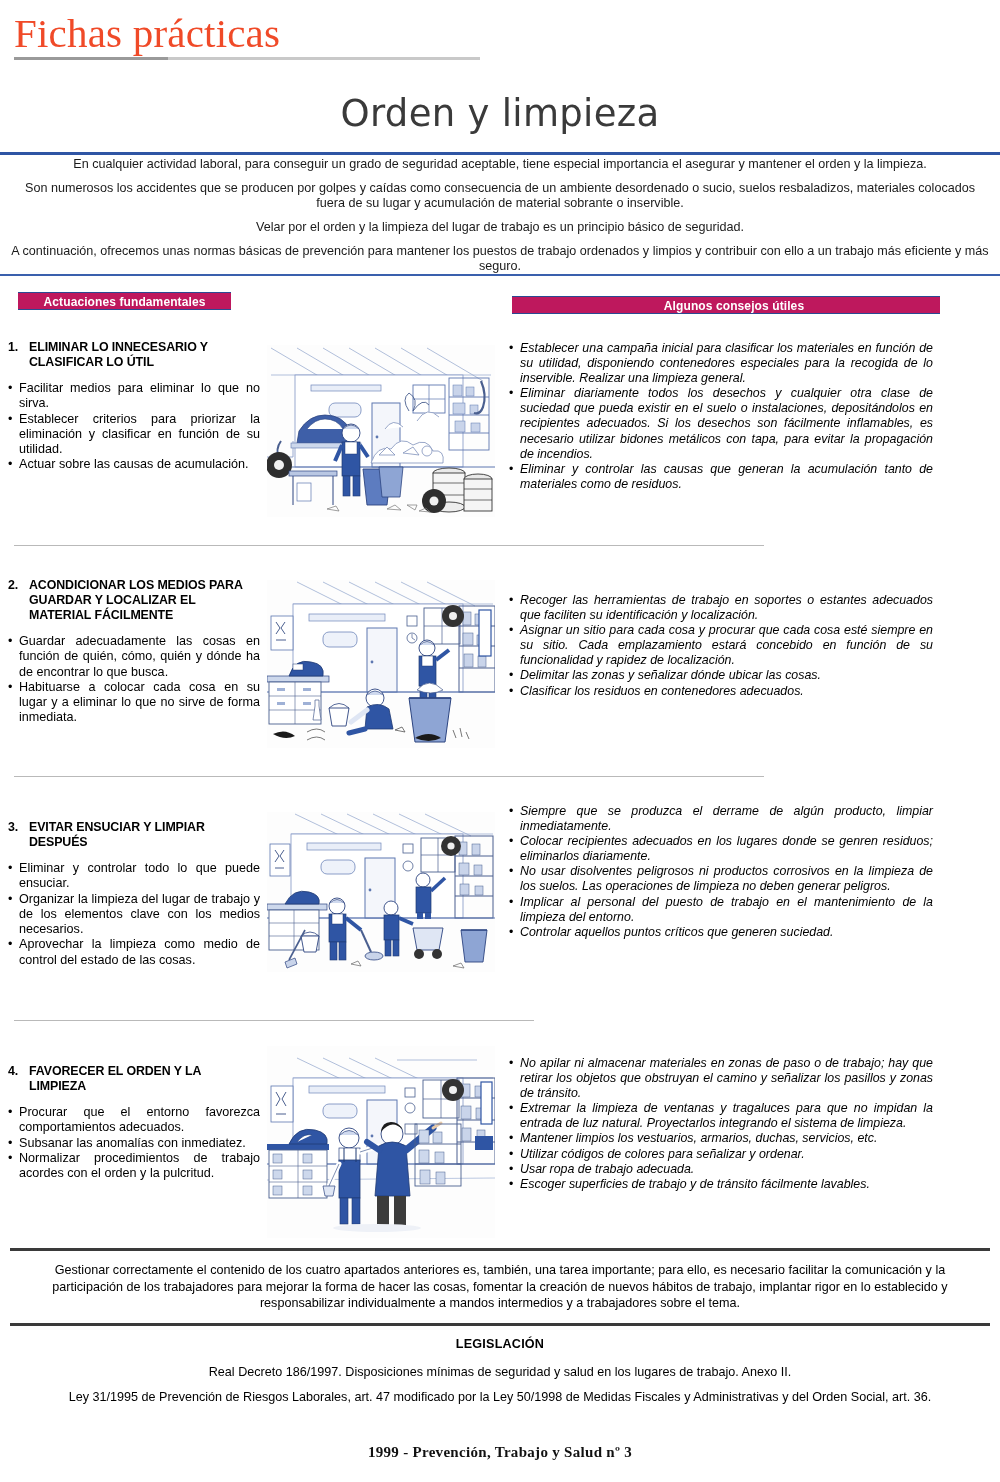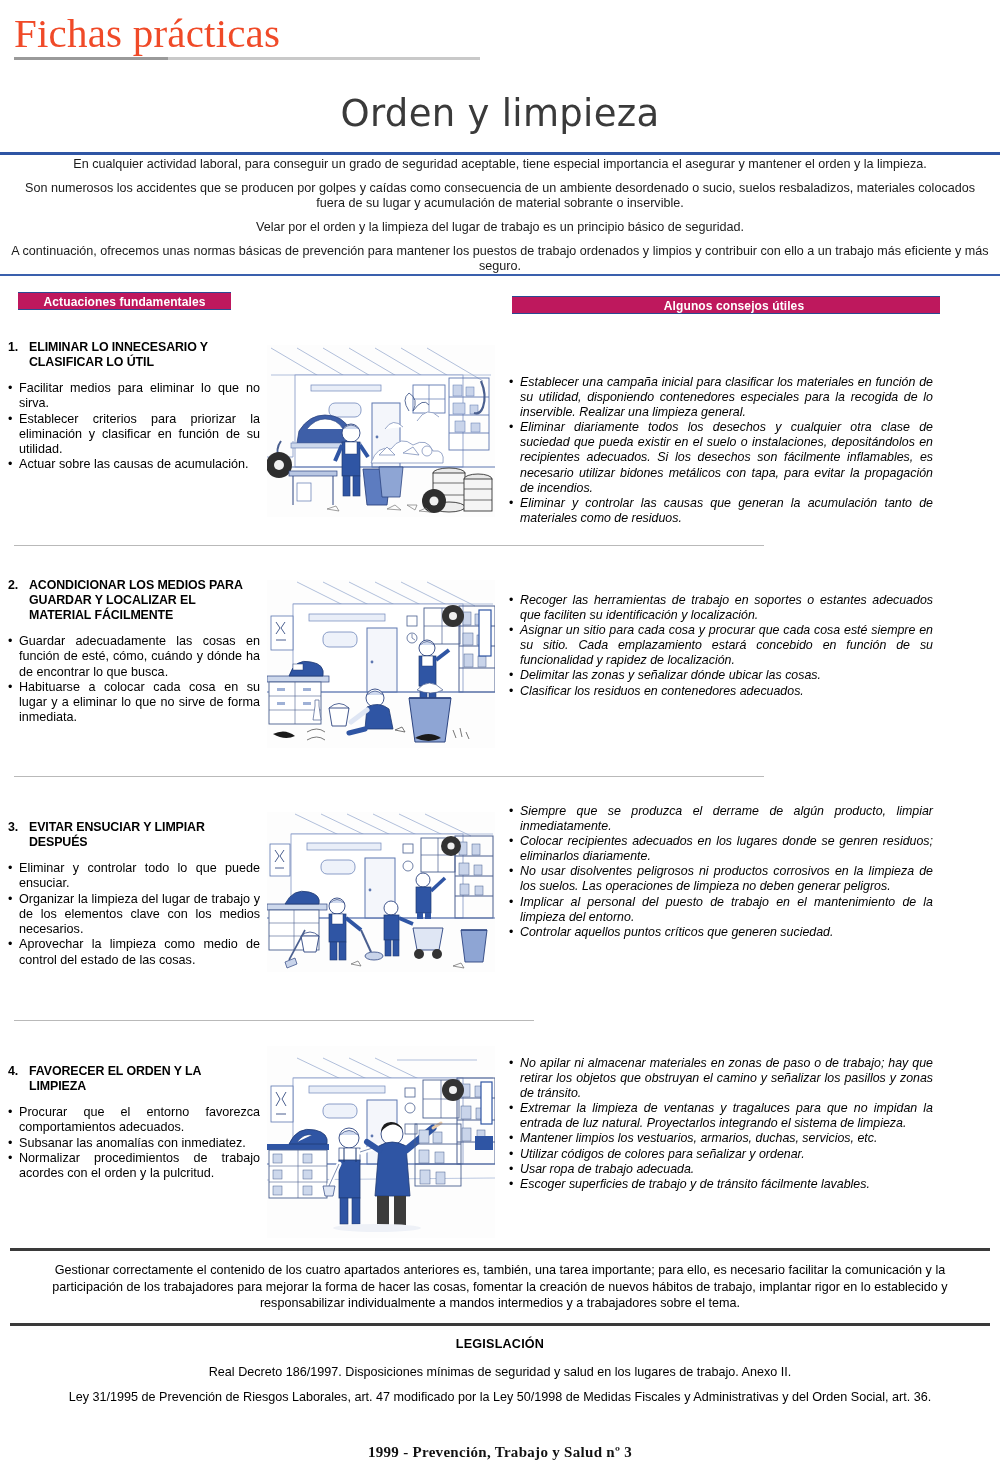--- a/index.html
+++ b/index.html
@@ -332,36 +332,36 @@
 
         <g stroke="#777" stroke-width="0.7" fill="none">
           <path d="M120 164 l8 -4 l6 5 z"></path>
             <path d="M140 160 l10 0 l-2 5 z"></path>
           <path d="M60 164 l9 -3 l3 5 z"></path>
             <path d="M152 166 l7 -3 l4 4 z"></path>
         </g>
       </svg>
     </div>
 
-    <div class="col-right" style="top:1px;margin-top:34px;">
+    <div class="col-right" style="top:1px;">
       <ul class="right-list">
         <li>Establecer una campaña inicial para clasificar los materiales en función de su utilidad, disponiendo contenedores especiales para la recogida de lo inservible. Realizar una limpieza general.</li>
         <li>Eliminar diariamente todos los desechos y cualquier otra clase de suciedad que pueda existir en el suelo o instalaciones, depositándolos en recipientes adecuados. Si los desechos son fácilmente inflamables, es necesario utilizar bidones metálicos con tapa, para evitar la propagación de incendios.</li>
         <li>Eliminar y controlar las causas que generan la acumulación tanto de materiales como de residuos.</li>
       </ul>
     </div>
   </div>
 
   <div class="rule-grey-thin" style="left:14px; top:545px; width:750px;"></div>
 
   <div class="section" style="top:578px;">
     <div class="col-left" style="top:0;">
       <p class="sec-title"><span class="num">2.</span><span>ACONDICIONAR LOS MEDIOS PARA GUARDAR Y LOCALIZAR EL MATERIAL FÁCILMENTE</span></p>
       <ul class="left-list">
-        <li>Guardar adecuadamente las cosas en función de esté, cómo, cuándo y dónde ha de encontrar lo que busca.</li>
+        <li>Guardar adecuadamente las cosas en función de quién, cómo, quién y dónde ha de encontrar lo que busca.</li>
         <li>Habituarse a colocar cada cosa en su lugar y a eliminar lo que no sirve de forma inmediata.</li>
       </ul>
     </div>
 
     <div class="col-img" style="top:2px;">
       <svg class="illus" width="228" height="168" viewBox="0 0 228 168">
         <rect x="0" y="0" width="228" height="168" fill="#fdfdfd"></rect>
         <g stroke="#8fa3cc" stroke-width="0.7" fill="none">
           <path d="M30 2 L78 26 M56 2 L104 26 M82 2 L130 26 M108 2 L156 26 M134 2 L182 26 M160 2 L208 26"></path>
           <path d="M26 24 L226 24"></path>

